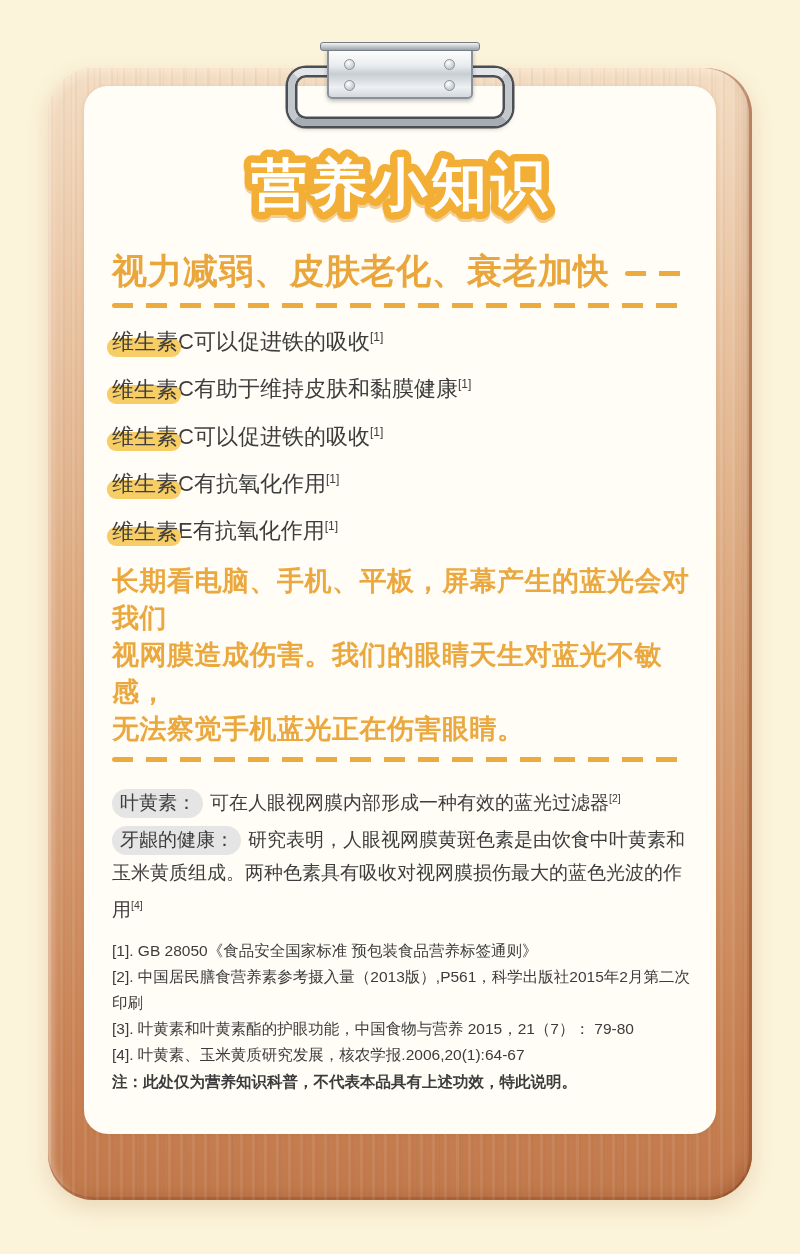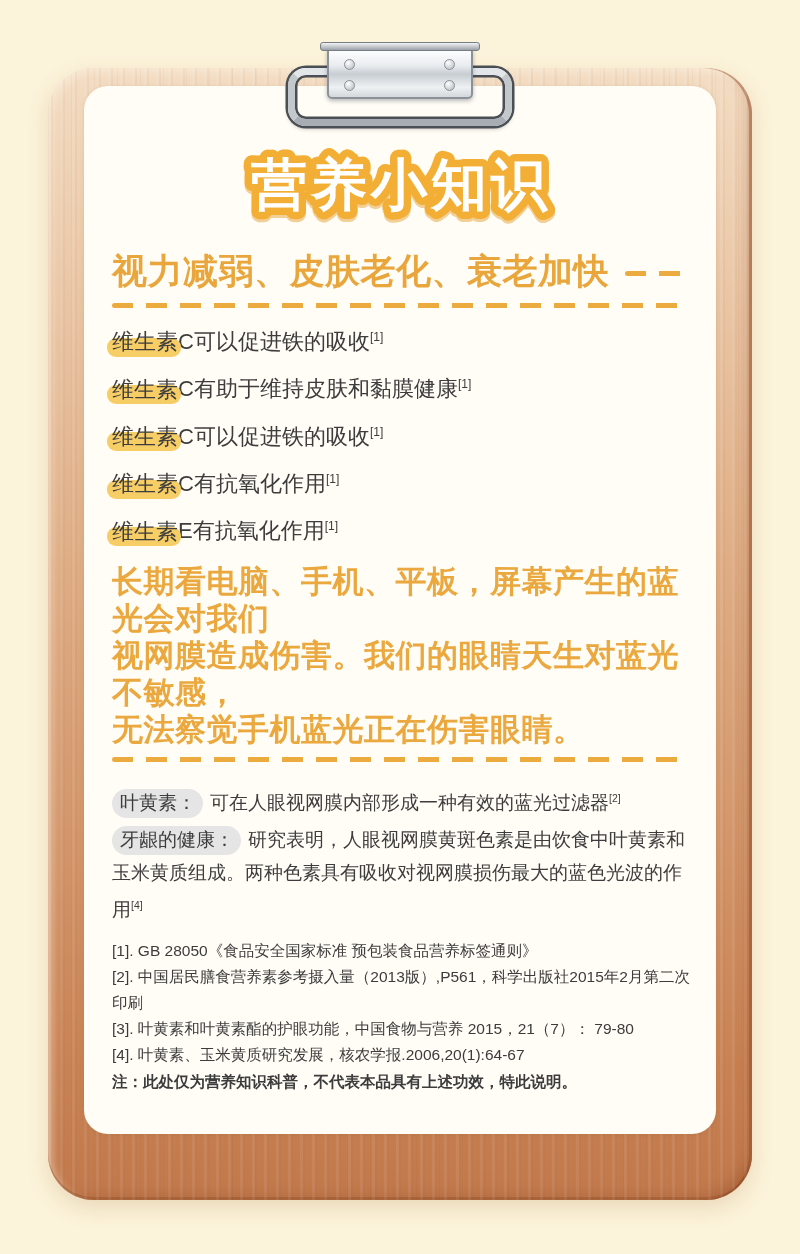--- a/index.html
+++ b/index.html
@@ -104,21 +104,21 @@
   .vitamin-row { font-size:22px; color:#3D3D3D; line-height:30px; margin-bottom:12px; }
   .hl-wrap { position:relative; z-index:0; }
   .hl-wrap::after {
     content:""; position:absolute; left:-5px; right:-3px; top:34%; bottom:-10%;
     background:#F7CD66; border-radius:9px; z-index:-1;
   }
   .ref-sup { font-size:0.55em; vertical-align:super; color:#3D3D3D; }
 
   
   .blue-light {
-    margin-top:16px; font-size:31px; font-weight:bold; color:#EAA83E;
+    margin-top:16px; font-size:27px; font-weight:bold; color:#EAA83E;
     line-height:37px; white-space:pre-line; letter-spacing:0.5px;
   }
 
   
   .entry-list { list-style:none; margin-top:20px; }
   .entry { font-size:19px; color:#3D3D3D; line-height:33px; margin-bottom:4px; }
   .label-pill {
     display:inline-block; background:#e5e5e5; border-radius:15px;
     padding:0px 7px 1px 8px; margin-right:7px; line-height:28px; color:#3D3D3D;
   }

